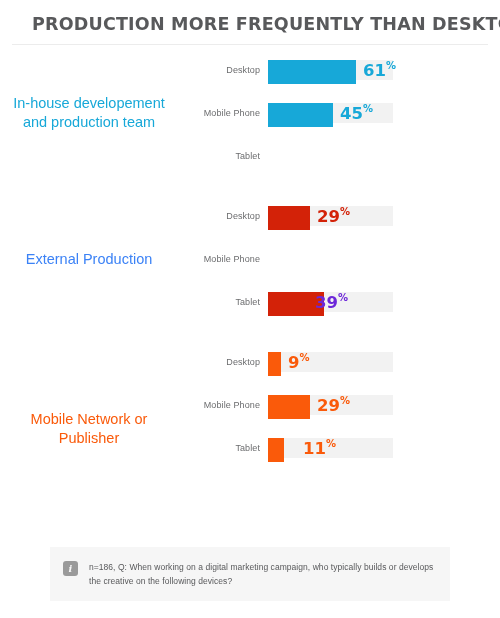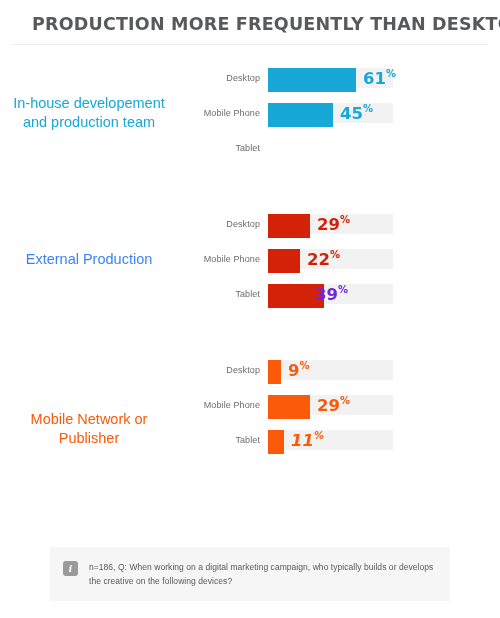--- a/index.html
+++ b/index.html
@@ -65,21 +65,21 @@
     flex: 1 1 auto;
     padding-right: 31px;
   }
 
   .row {
     display: flex;
     align-items: center;
     height: 24px;
   }
   .row + .row {
-    margin-top: 11px;
+    margin-top: 19px;
   }
 
   .row-label {
     width: 72px;
     flex: 0 0 72px;
     text-align: right;
     padding-right: 8px;
     box-sizing: border-box;
     font-size: 9px;
     color: #6b6c6e;
@@ -188,24 +188,20 @@
       <div class="rows">
         <div class="row">
           <div class="row-label">Desktop</div>
           <div class="track">
             <div class="bar" style="width: 42px; background: rgb(211, 34, 8);"></div>
             <div class="value" style="color: rgb(211, 34, 8); left: 49px;"><span>29</span><span class="pct">%</span></div>
           </div>
         </div>
         <div class="row">
           <div class="row-label">Mobile Phone</div>
-          <div class="track">
-            <div class="bar" style="width: 32px; background: rgb(211, 34, 8);"></div>
-            <div class="value" style="color: rgb(211, 34, 8); left: 39px;"><span>22</span><span class="pct">%</span></div>
-          </div>
         </div>
         <div class="row">
           <div class="row-label">Tablet</div>
           <div class="track">
             <div class="bar" style="width: 56px; background: rgb(211, 34, 8);"></div>
             <div class="value" style="color: #6d28d9; left: 47px;"><span>39</span><span class="pct">%</span></div>
           </div>
         </div>
       </div>
     </div>
@@ -223,21 +219,21 @@
           <div class="row-label">Mobile Phone</div>
           <div class="track">
             <div class="bar" style="width: 42px; background: rgb(250, 90, 10);"></div>
             <div class="value" style="color: rgb(250, 90, 10); left: 49px;"><span>29</span><span class="pct">%</span></div>
           </div>
         </div>
         <div class="row">
           <div class="row-label">Tablet</div>
           <div class="track">
             <div class="bar" style="width: 16px; background: rgb(250, 90, 10);"></div>
-            <div class="value" style="color: rgb(250, 90, 10); left: 23px; font-style: italic;"><span>11</span><span class="pct">%</span></div>
+            <div class="value" style="color: rgb(250, 90, 10); left: 35px;"><span>11</span><span class="pct">%</span></div>
           </div>
         </div>
       </div>
     </div>
   </div>
 
 <div class="footnote">
   <div class="info-icon">i</div>
   <div class="footnote-text">n=186, Q: When working on a digital marketing campaign, who typically builds or develops the creative on the following devices?</div>
 </div>

